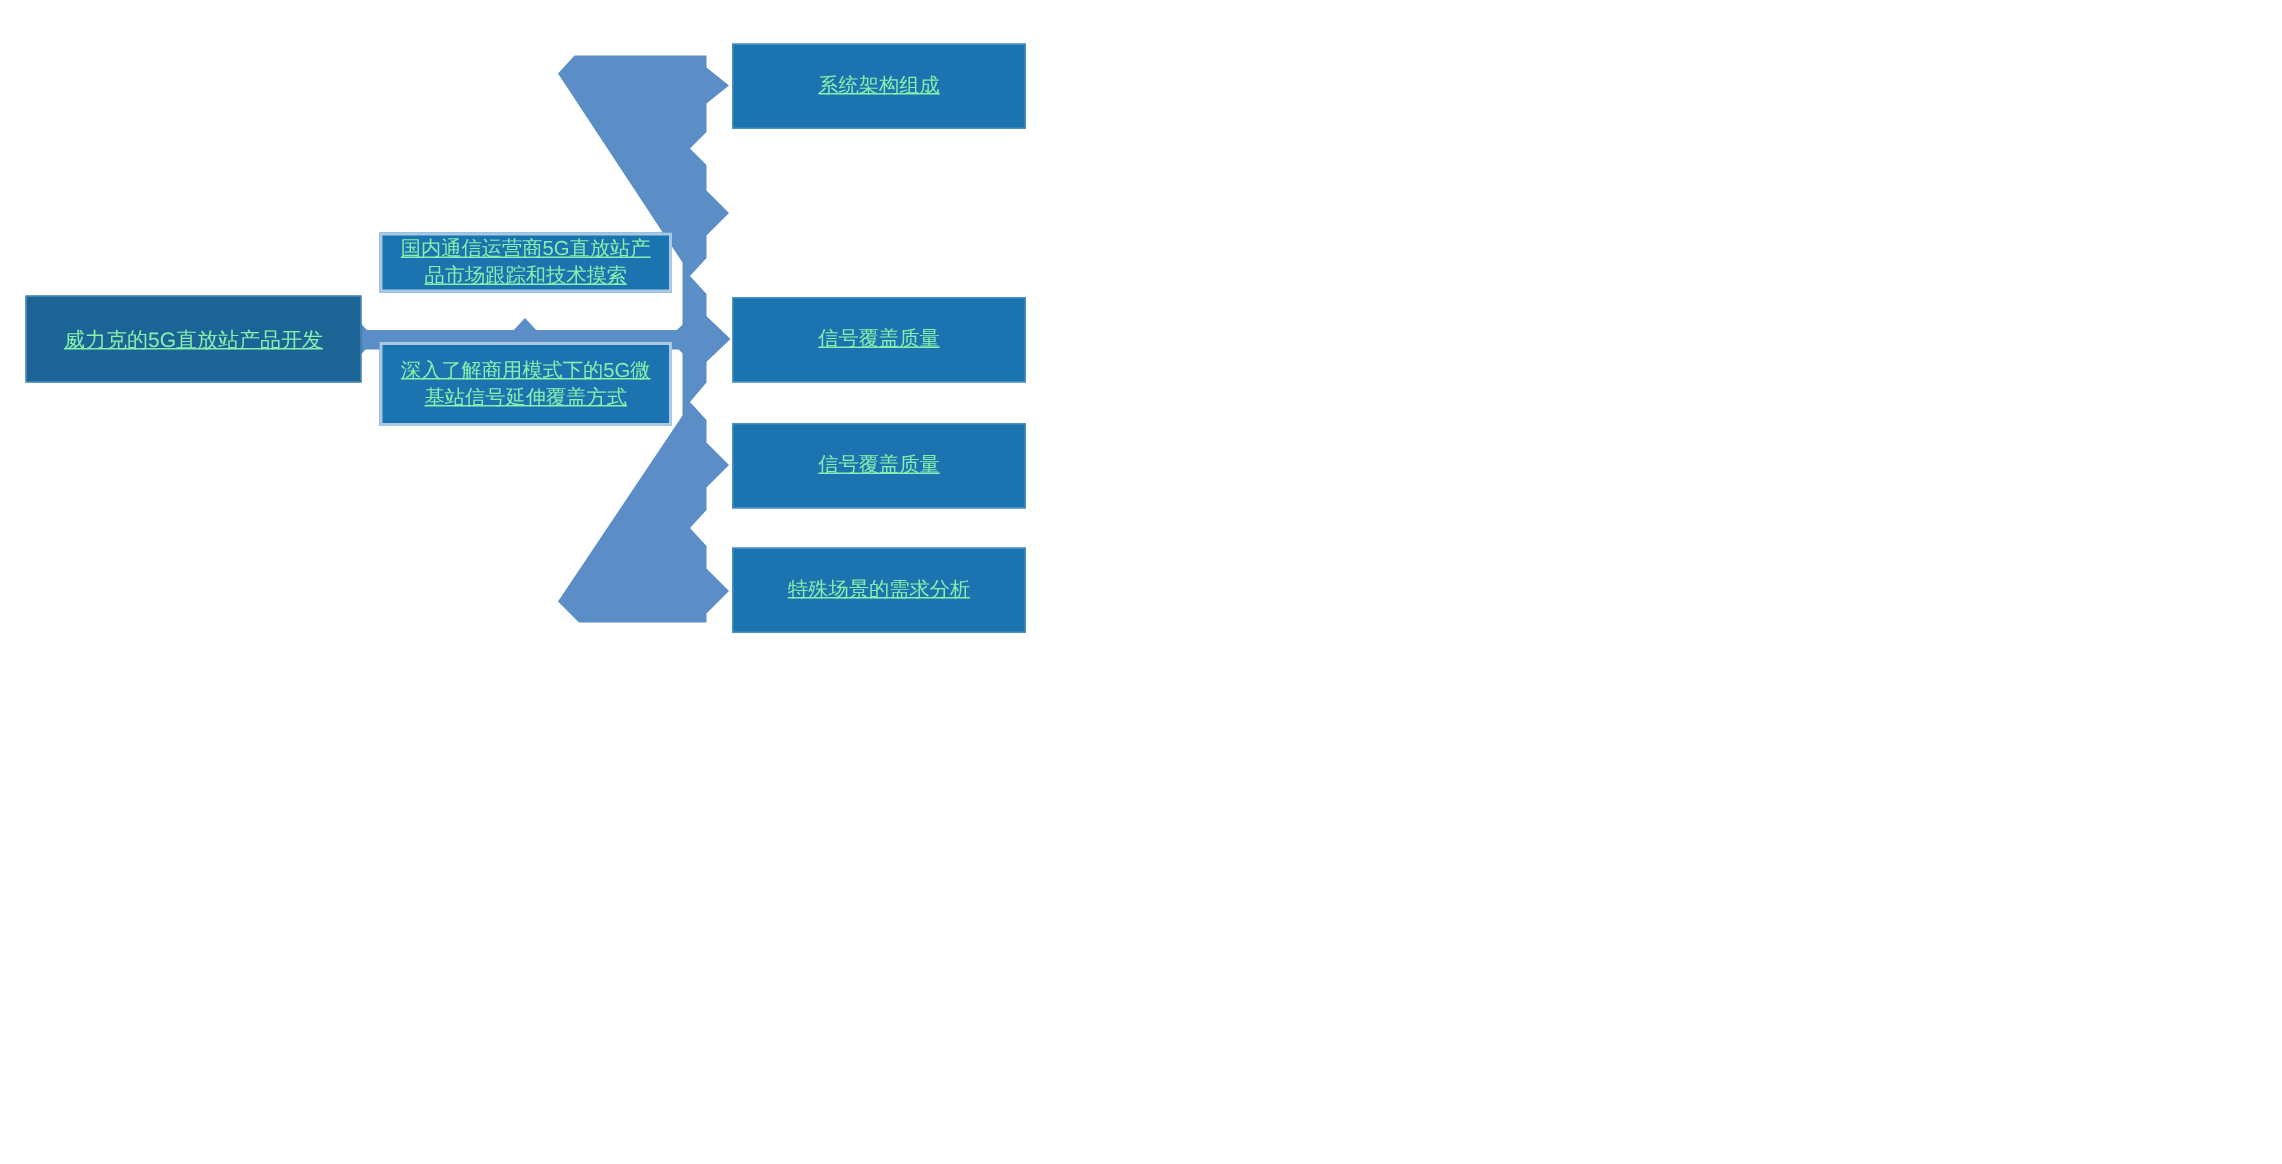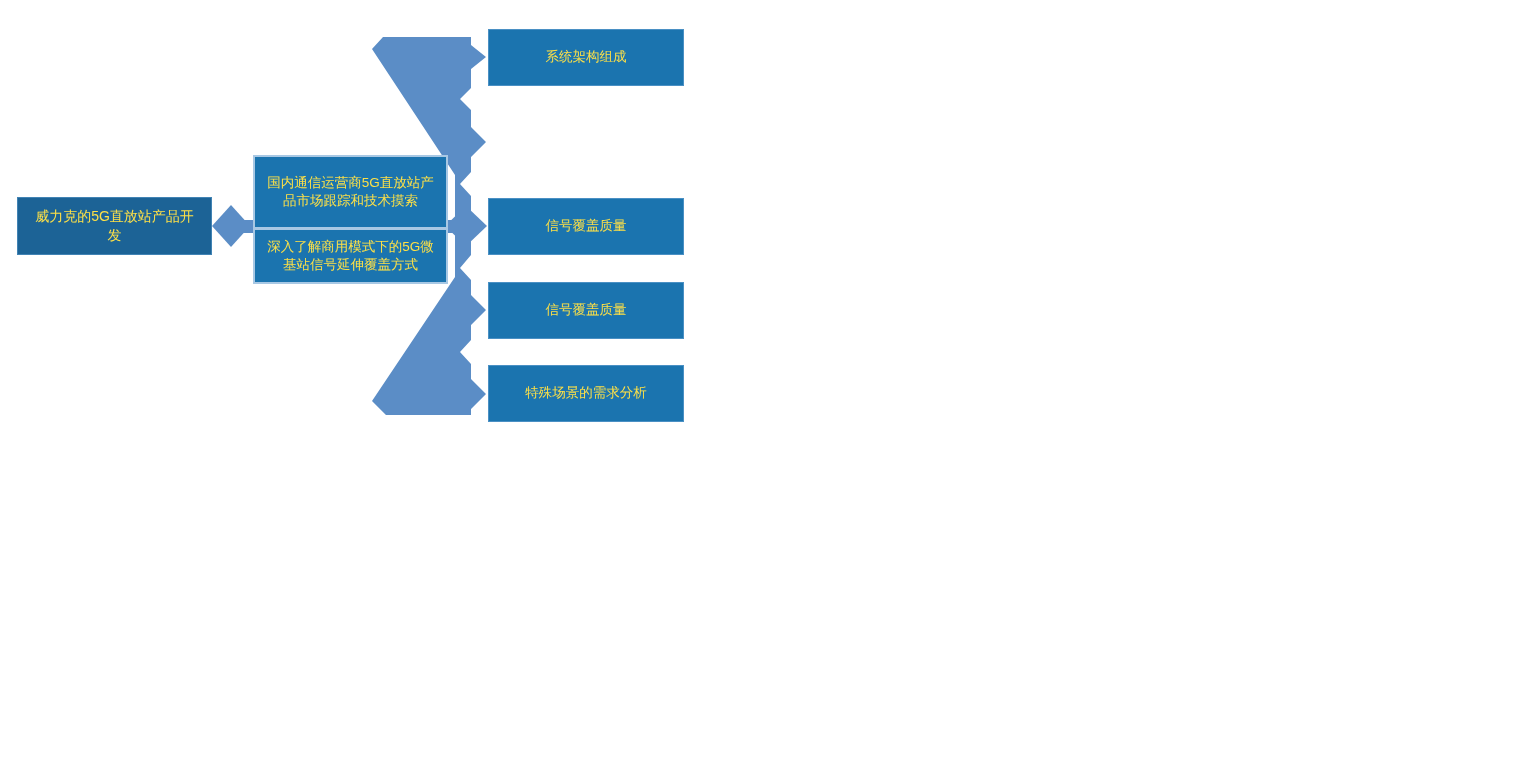--- a/index.html
+++ b/index.html
@@ -21,43 +21,44 @@
     top: 0;
     width: 1521px;
     height: 776px;
   }
   .node {
     position: absolute;
     display: flex;
     align-items: center;
     justify-content: center;
     text-align: center;
-    color: #fde047;
+    color: #86efac;
     box-sizing: border-box;
     line-height: 1.35;
+    text-decoration: underline;
   }
   .root-node {
     left: 17px;
     top: 197px;
-    width: 195px;
+    width: 224px;
     height: 58px;
     background: #1c6396;
     border: 1px solid #4183b4;
     font-size: 14px;
     padding: 2px 16px;
   }
   .mid-node {
     left: 253px;
     width: 195px;
     background: #1b74af;
     border: 2px solid #a8c8e4;
     font-size: 13.5px;
     padding: 2px 6px;
   }
-  .mid-node.mid-1 { top: 155px; height: 74px; }
+  .mid-node.mid-1 { top: 155px; height: 40px; }
   .mid-node.mid-2 { top: 228px; height: 56px; }
   .leaf-node {
     left: 488px;
     width: 196px;
     height: 57px;
     background: #1b74af;
     border: 1px solid #4a90c4;
     font-size: 13.5px;
     padding: 2px 6px;
   }

